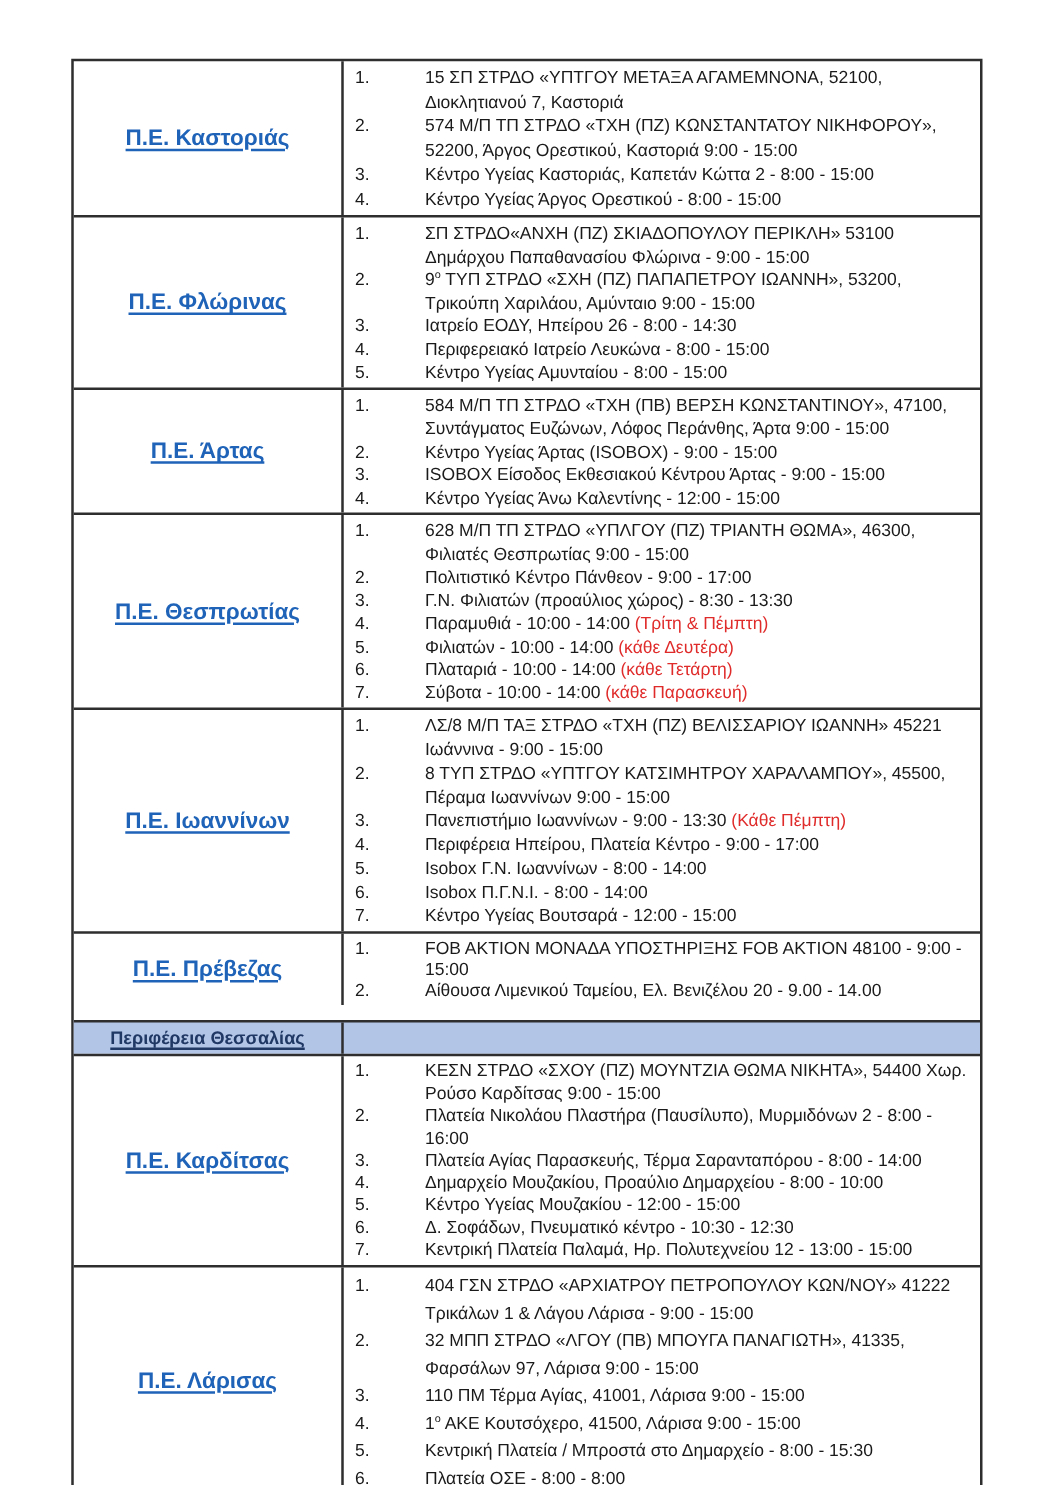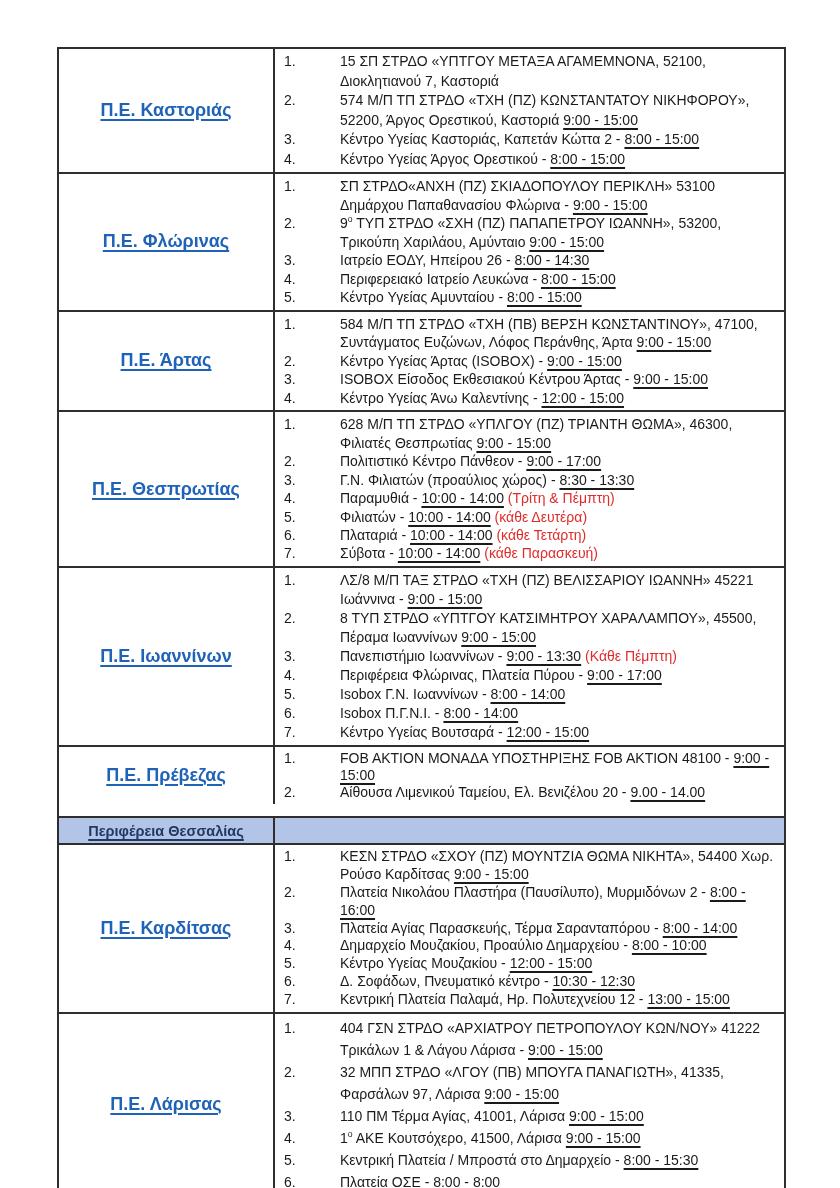--- a/index.html
+++ b/index.html
@@ -51,21 +51,20 @@
     padding:3px 6px 3px 0;
   }
   .item{
     display:flex;
     font-size:14px;
     line-height:var(--lh,19.5px);
   }
   .num{flex:0 0 34px;padding-left:9px;}
   .txt{flex:1;padding-right:2px;margin-left:31px;}
   .u{
-    text-decoration:underline;
     text-underline-offset:3px;
     text-decoration-thickness:1.5px;
   }
   .red{color:var(--red);}
   sup{font-size:0.62em;line-height:0;}
   .hrow{background:var(--hdr-bg);}
   .hrow .lcell{padding:2px 4px;}
   .hdr-label{
     color:var(--navy);
     font-weight:700;
@@ -201,21 +200,21 @@
           <div class="item">
             <span class="num">2.</span>
             <span class="txt"><span>8 ΤΥΠ ΣΤΡΔΟ «ΥΠΤΓΟΥ ΚΑΤΣΙΜΗΤΡΟΥ ΧΑΡΑΛΑΜΠΟΥ», 45500, Πέραμα Ιωαννίνων </span><span class="u">9:00 - 15:00</span></span>
           </div>
           <div class="item">
             <span class="num">3.</span>
             <span class="txt"><span>Πανεπιστήμιο Ιωαννίνων - </span><span class="u">9:00 - 13:30</span><span> </span><span class="red">(Κάθε Πέμπτη)</span></span>
           </div>
           <div class="item">
             <span class="num">4.</span>
-            <span class="txt"><span>Περιφέρεια Φλώρινας, Πλατεία Πύρου - </span><span class="u">9:00 - 17:00</span></span>
+            <span class="txt"><span>Περιφέρεια Ηπείρου, Πλατεία Κέντρο - </span><span class="u">9:00 - 17:00</span></span>
           </div>
           <div class="item">
             <span class="num">5.</span>
             <span class="txt"><span>Isobox Γ.Ν. Ιωαννίνων - </span><span class="u">8:00 - 14:00</span></span>
           </div>
           <div class="item">
             <span class="num">6.</span>
             <span class="txt"><span>Isobox  Π.Γ.Ν.Ι. - </span><span class="u">8:00 - 14:00</span></span>
           </div>
           <div class="item">

